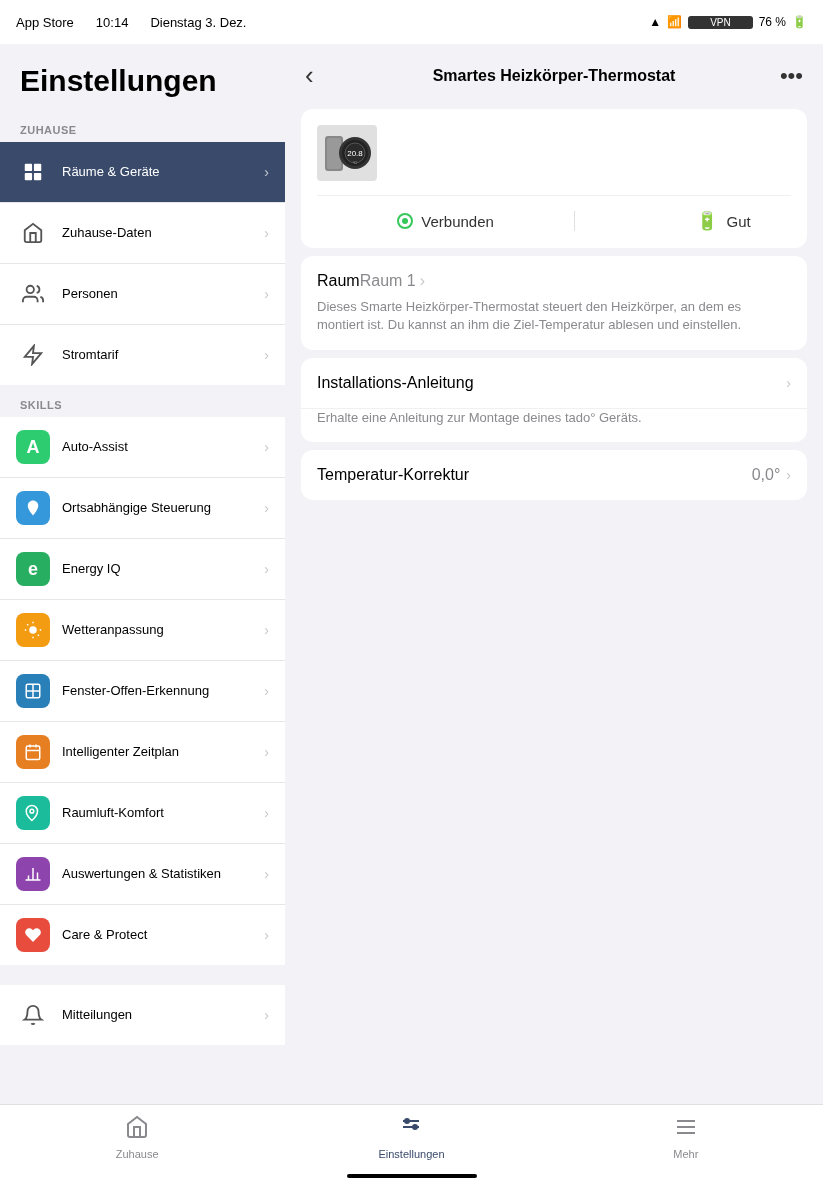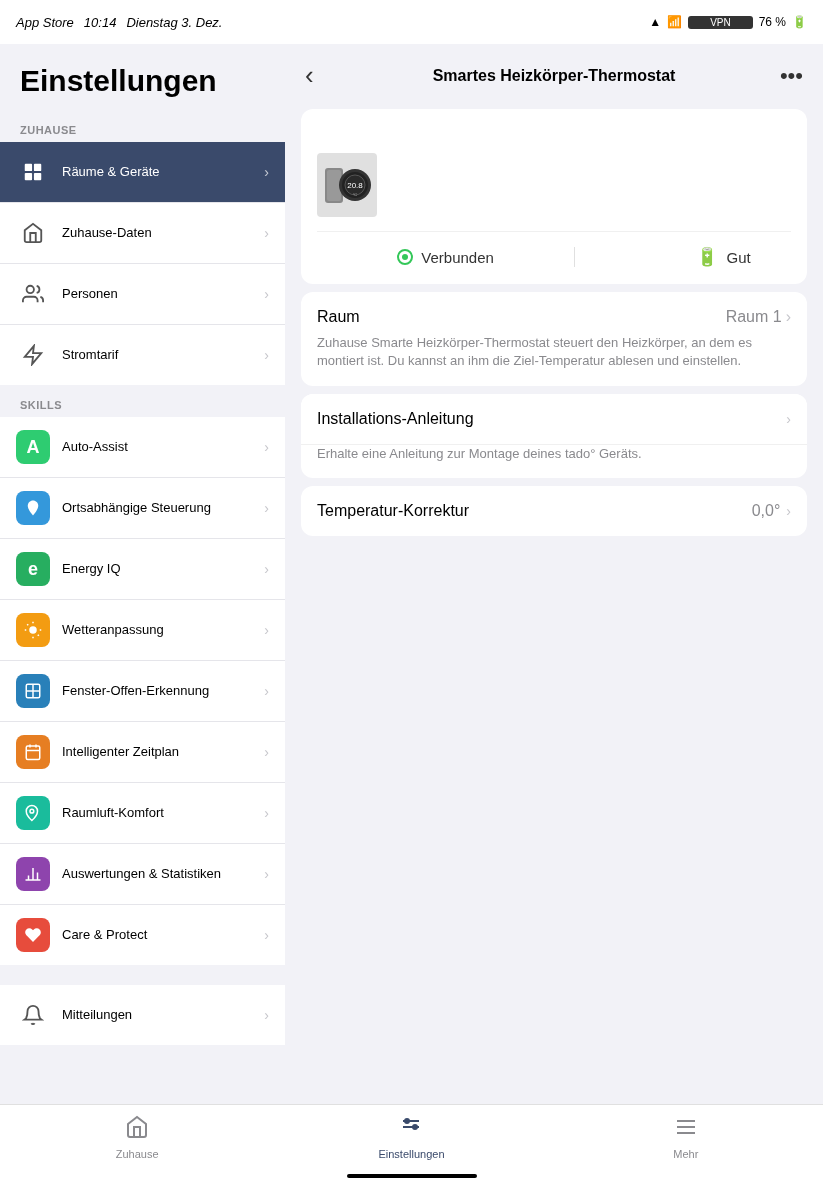--- a/index.html
+++ b/index.html
@@ -17,21 +17,21 @@
     .status-bar {
       background: #fff;
       height: 44px;
       display: flex;
       align-items: center;
       justify-content: space-between;
       padding: 0 16px;
       font-size: 13px;
       font-weight: 500;
     }
-    .status-left { display: flex; align-items: flex-start; gap: 10px; font-style: italic; }
+    .status-left { display: flex; align-items: flex-start; gap: 22px; }
     .status-right { display: flex; align-items: center; gap: 6px; font-size: 12px; }
     .vpn-badge {
       background: #333;
       color: #fff;
       font-size: 10px;
       padding: 1px 22px;
       border-radius: 3px;
     }
 
     
@@ -173,29 +173,28 @@
       padding: 16px;
     }
 
     .device-info {
       display: flex;
       align-items: center;
       gap: 14px;
     }
     .device-thumb {
       width: 60px;
-      height: 64px;
+      height: 56px;
       border-radius: 4px;
       background: #e0e0e0;
       display: flex;
       align-items: center;
       justify-content: center;
       overflow: hidden;
       flex-shrink: 0;
-      margin-top: 28px;
     }
     .device-id {
       font-size: 15px;
       font-weight: 600;
       color: #000;
       display: flex;
       align-items: center;
       gap: 6px;
     }
     .device-firmware {
@@ -319,21 +318,20 @@
     
     .raum-card {
       background: #fff;
       border-radius: 12px;
       margin: 8px 16px;
       padding: 16px;
     }
     .raum-header {
       display: flex;
       align-items: center;
-      justify-content: space-between;
       margin-bottom: 8px;
     }
     .raum-title { font-size: 16px; font-weight: 500; color: #000; }
     .raum-value {
       display: flex;
       align-items: center;
       gap: 4px;
       color: #8a8a8e;
       font-size: 16px;
     }
@@ -612,21 +610,21 @@
     </div>
 
     <div class="raum-card">
       <div class="raum-header">
         <span class="raum-title">Raum</span>
         <div class="raum-value">
           <span>Raum 1</span>
           <span style="color:#c7c7cc;">›</span>
         </div>
       </div>
-      <div class="raum-desc">Zuhause Smarte Heizkörper-Thermostat steuert den Heizkörper, an dem es montiert ist. Du kannst an ihm die Ziel-Temperatur ablesen und einstellen.</div>
+      <div class="raum-desc">Dieses Smarte Heizkörper-Thermostat steuert den Heizkörper, an dem es montiert ist. Du kannst an ihm die Ziel-Temperatur ablesen und einstellen.</div>
     </div>
 
 
     <div class="section-card">
       <div class="section-row">
         <span class="section-row-label">Installations-Anleitung</span>
         <span class="chevron">›</span>
       </div>
       <div class="section-row-desc">Erhalte eine Anleitung zur Montage deines tado° Geräts.</div>
     </div>

